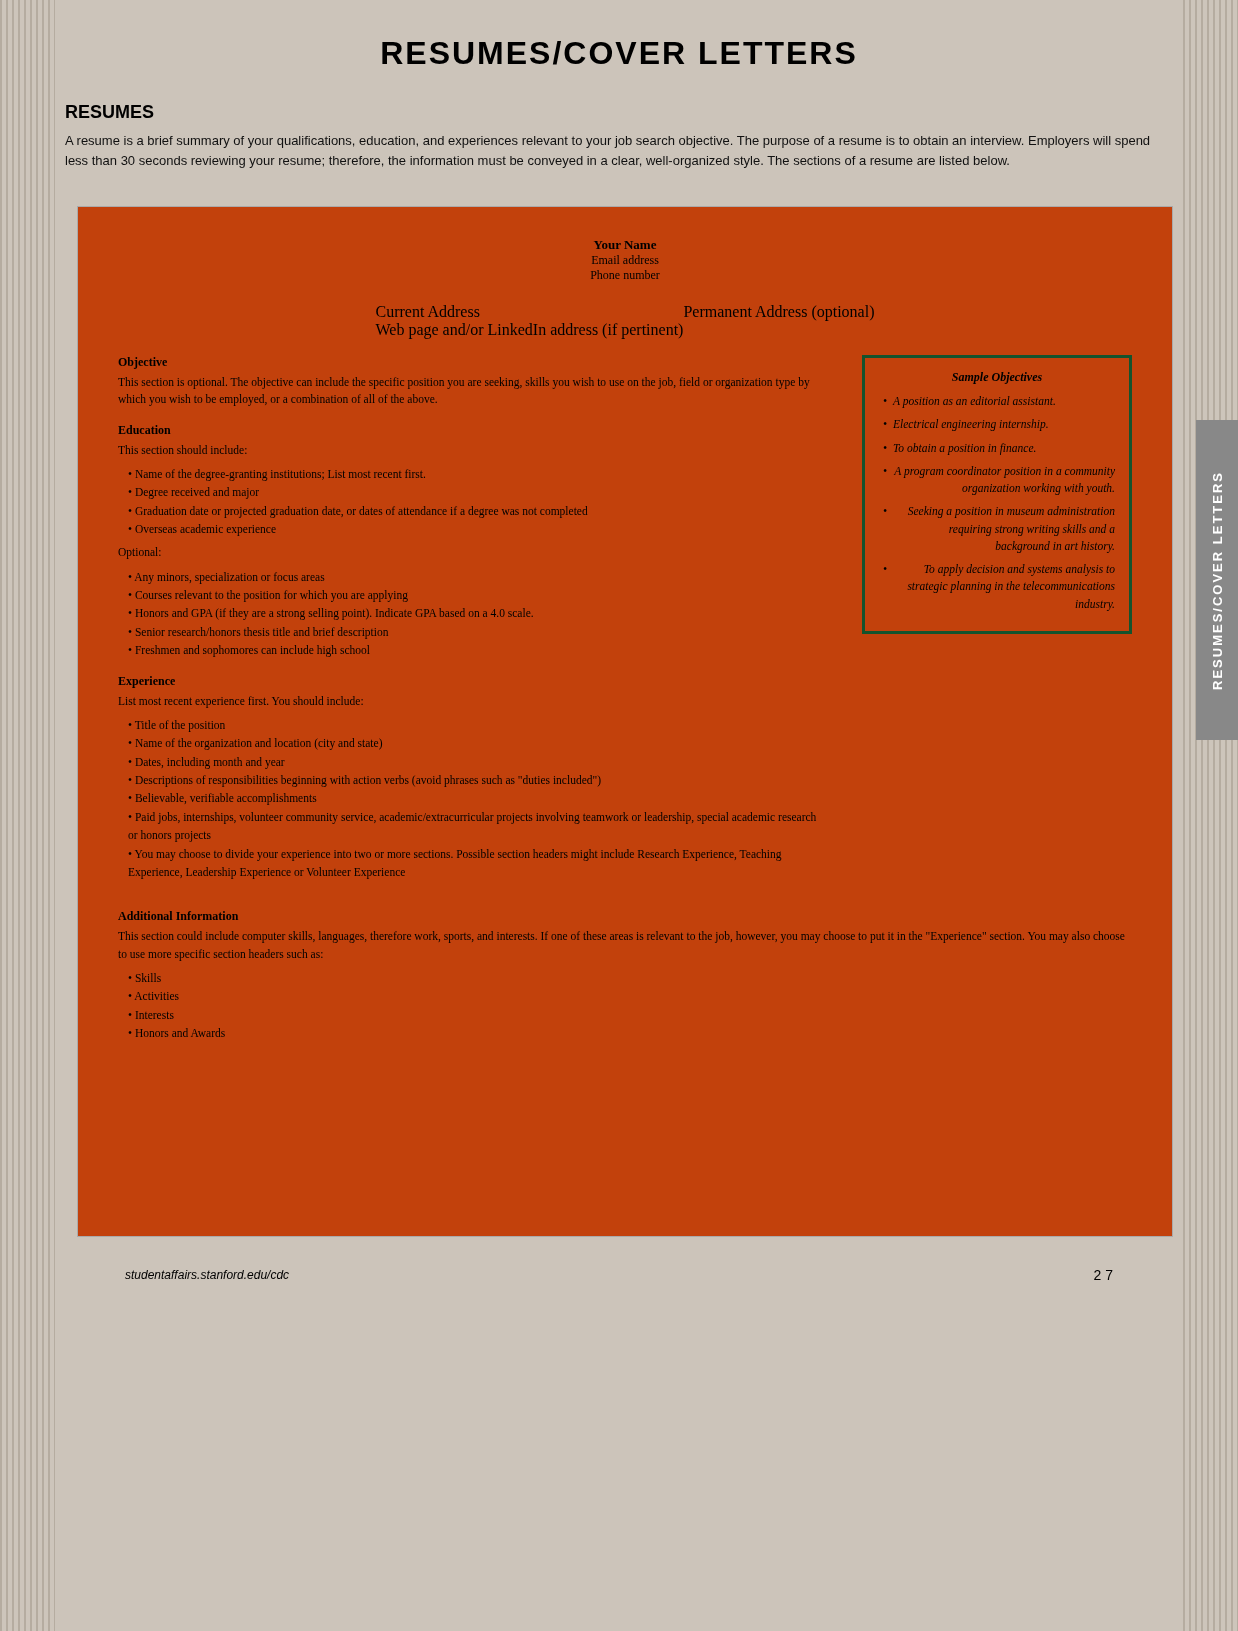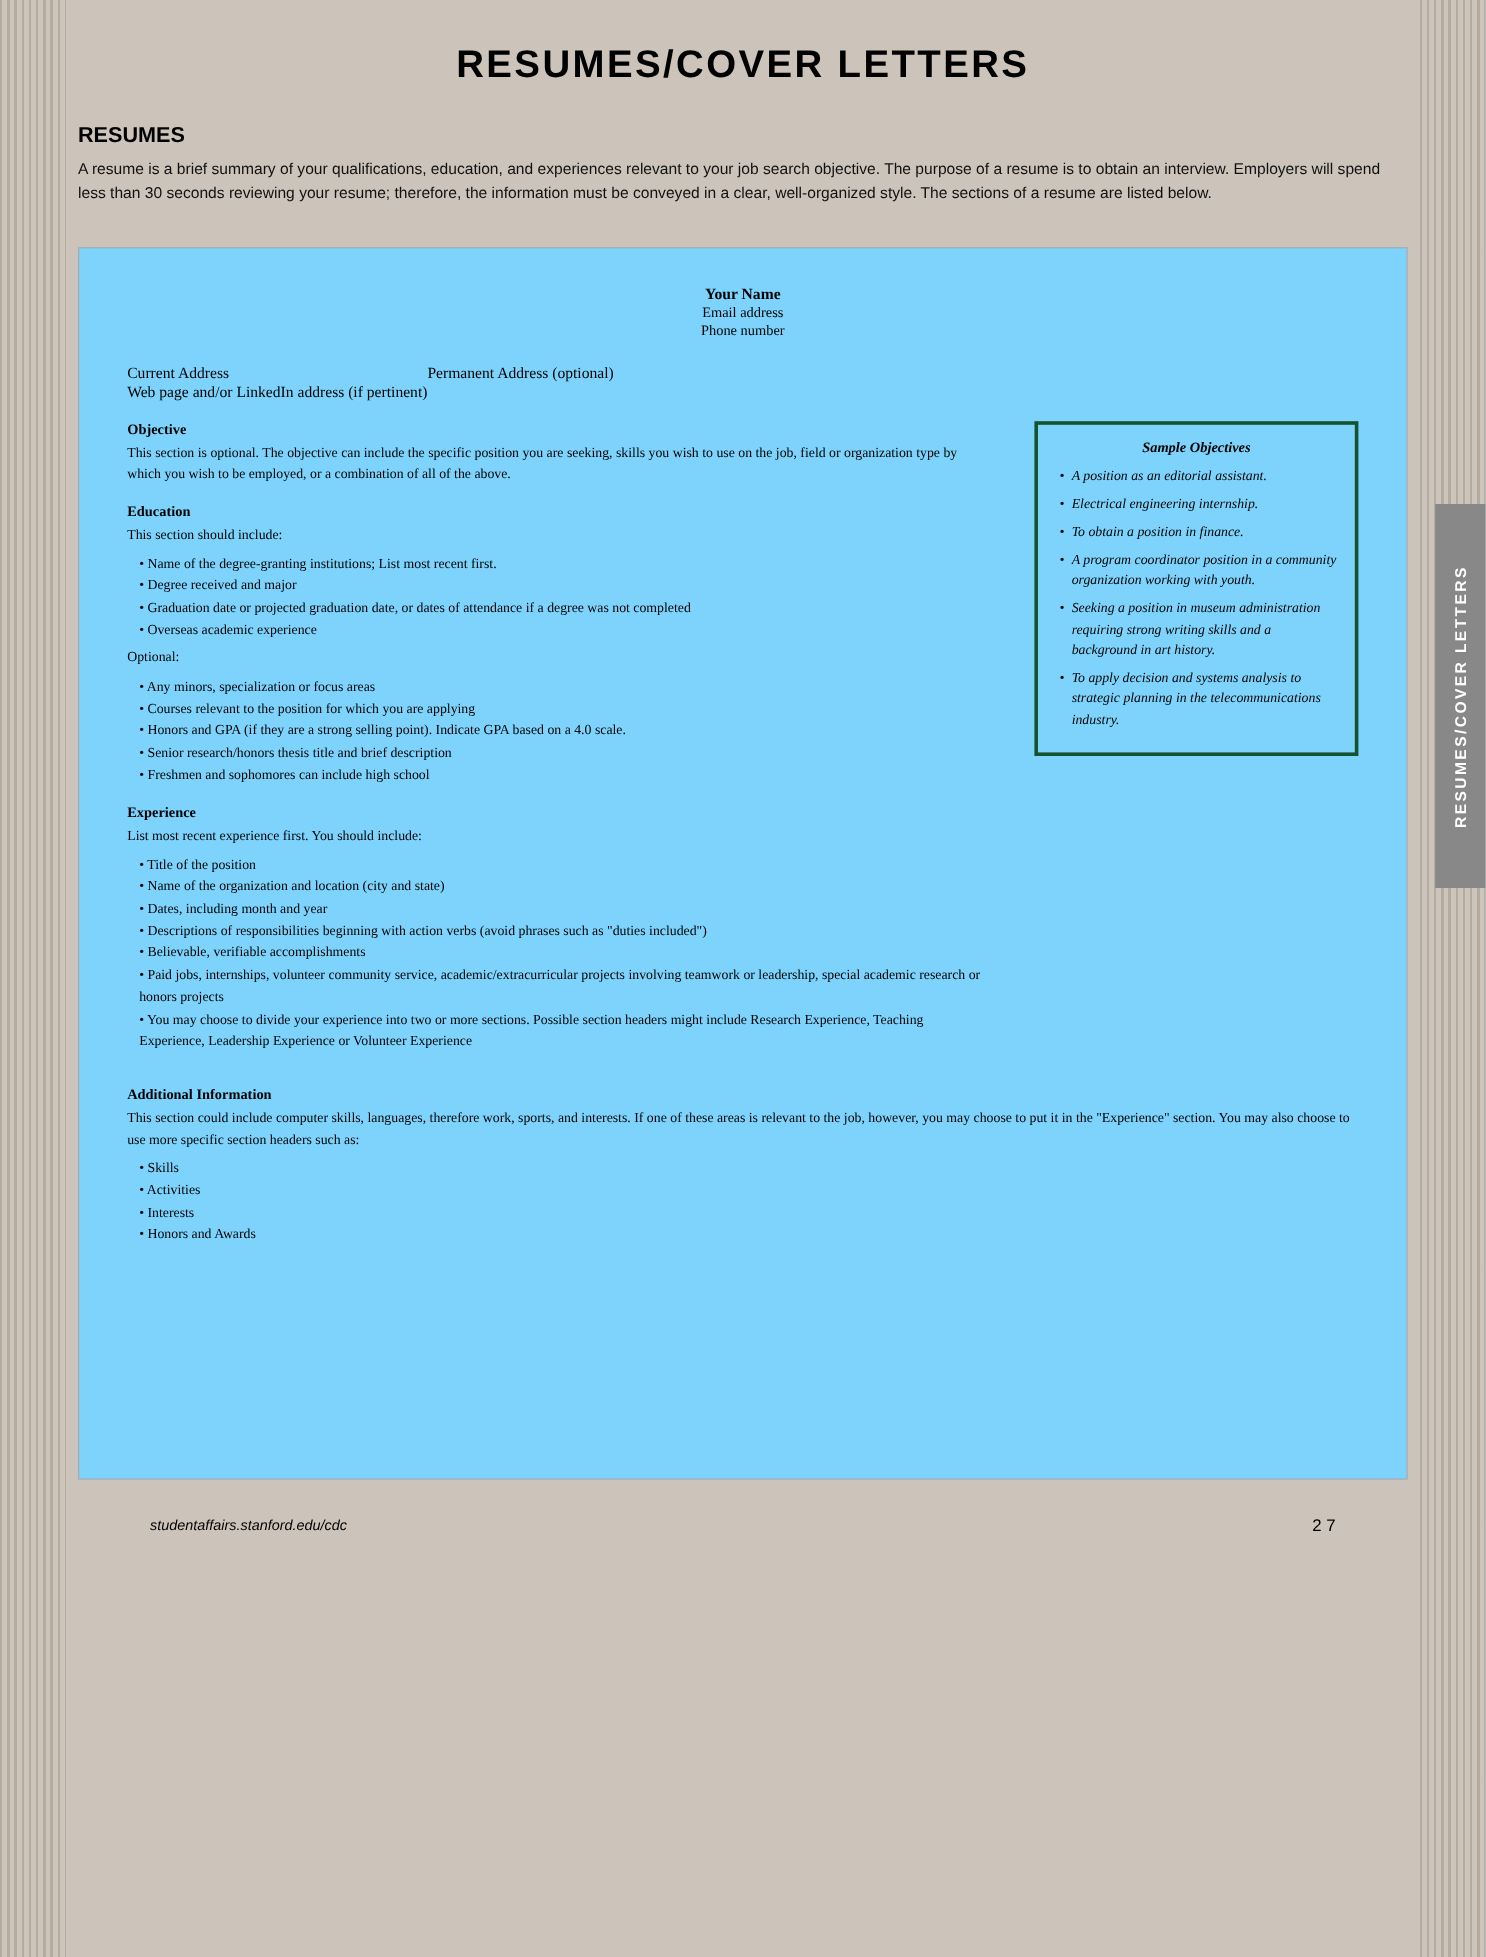--- a/index.html
+++ b/index.html
@@ -38,45 +38,45 @@
     .intro-text {
       font-size: 13px;
       font-family: Arial, sans-serif;
       line-height: 1.5;
       margin-bottom: 36px;
       color: #111;
     }
 
     
     .doc-box {
-      background-color: #7dd3fc;
+      background-color: #c2410c;
       border: 1px solid #aaa;
-      margin: 0 0 20px 0;
+      margin: 0 0 20px 12px;
       padding: 30px 40px 40px 40px;
       position: relative;
     }
 
     .doc-header {
       text-align: center;
       margin-bottom: 20px;
     }
 
     .doc-name {
       font-weight: bold;
       font-size: 13px;
     }
 
     .doc-address, .doc-phone {
       font-size: 12px;
     }
 
     .doc-addresses-row {
       display: flex;
-      justify-content: flex-start;
-      font-size: 13px;
+      justify-content: center;
+      font-size: 16px;
       margin-bottom: 16px;
     }
 
     .doc-section-title {
       font-weight: bold;
       font-size: 12px;
       margin-bottom: 4px;
     }
 
     .doc-body-text {
@@ -132,20 +132,21 @@
       list-style: none;
       padding-left: 4px;
     }
 
     .sample-objectives-list li {
       font-style: italic;
       line-height: 1.5;
       margin-bottom: 6px;
       display: flex;
       gap: 6px;
+      text-align: right;
     }
 
     .sample-objectives-list li::before {
       content: "•";
       flex-shrink: 0;
     }
 
     
     .side-tab {
       position: absolute;

